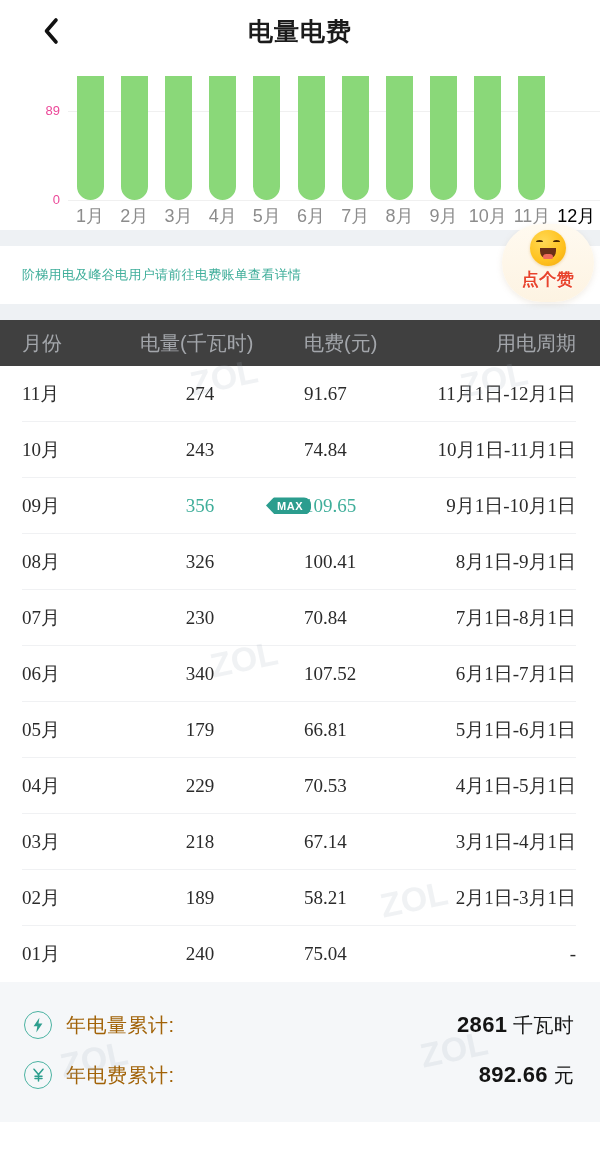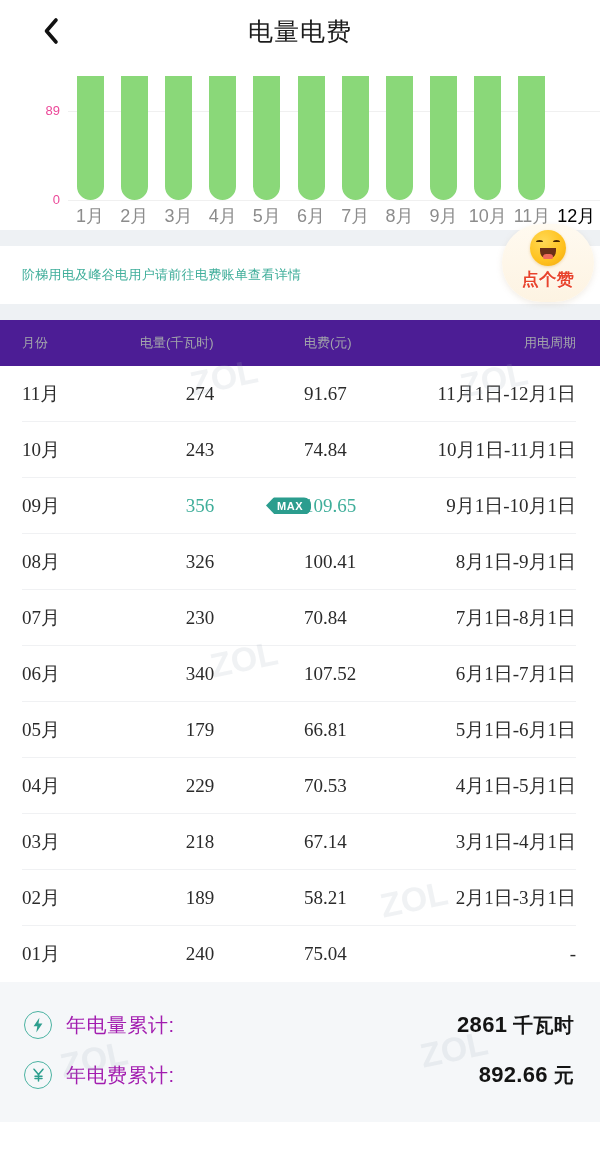--- a/index.html
+++ b/index.html
@@ -16,21 +16,21 @@
     position:relative; height:62px; background:#ffffff;
     display:flex; align-items:center; justify-content:center;
   }
   .back-btn{
     position:absolute; left:34px; top:50%; transform:translateY(-50%);
     width:34px; height:34px; display:flex; align-items:center; justify-content:center;
     cursor:pointer;
   }
   .back-btn svg{ display:block; }
   .page-title{
-    font-size:25px; color:#1b1b1b; letter-spacing:1px; font-weight:400;
+    font-size:25px; color:#1b1b1b; letter-spacing:1px; font-weight:700;
   }
 
   
   .chart-card{ position:relative; height:168px; background:#ffffff; }
   .chart-inner{ position:relative; width:600px; height:168px; }
   .y-label{
     position:absolute; right:0; font-size:13px; color:#ec4899;
     text-align:right; width:32px;
   }
   .y-label.top{ top:41px; }
@@ -106,21 +106,21 @@
   }
   .like-label{
     margin-top:2px; font-size:17px; font-weight:bold; color:#e8442c;
     letter-spacing:.5px; text-shadow:0 1px 0 #fff;
   }
 
   
   .table{ background:#ffffff; padding:0 0 0 0; }
   .thead{
     display:flex; align-items:center; height:46px;
-    background:#4c1d95; color:#a3a6ab; font-size:13px;
+    background:#404040; color:#a3a6ab; font-size:20px;
     padding:0 24px 0 22px;
   }
   .tbody{ padding:0 24px 0 22px; }
   .trow{
     display:flex; align-items:center; height:56px;
     border-bottom:1px solid #f0f1f3; font-size:19px; color:#2b2b2b;
     font-family:"Liberation Serif","DejaVu Serif",serif;
   }
   .trow:last-child{ border-bottom:none; }
   .c-month{ flex:0 0 118px; text-align:left; }
@@ -146,23 +146,23 @@
   }
   .srow{
     display:flex; align-items:center; height:50px;
   }
   .sicon{
     width:28px; height:28px; border-radius:50%;
     border:1.8px solid #4bb3a2; display:flex; align-items:center; justify-content:center;
     flex:0 0 28px; margin-right:14px;
   }
   .sicon svg{ display:block; }
-  .slabel{ font-size:20px; color:#a21caf; letter-spacing:.5px; }
+  .slabel{ font-size:20px; color:#a16207; letter-spacing:.5px; }
   .sval{ margin-left:auto; font-size:22px; color:#141414; font-weight:bold; letter-spacing:.3px; }
-  .sval .unit{ font-weight:bold; font-size:20px; }
+  .sval .unit{ font-weight:normal; font-size:20px; }
 
   
   .wm{
     position:absolute; pointer-events:none; color:rgba(160,175,185,.16);
     font-size:34px; font-weight:bold; transform:rotate(-12deg); user-select:none;
     font-family:"Liberation Sans",sans-serif;
   }
 </style>
 </head>
 <body>

